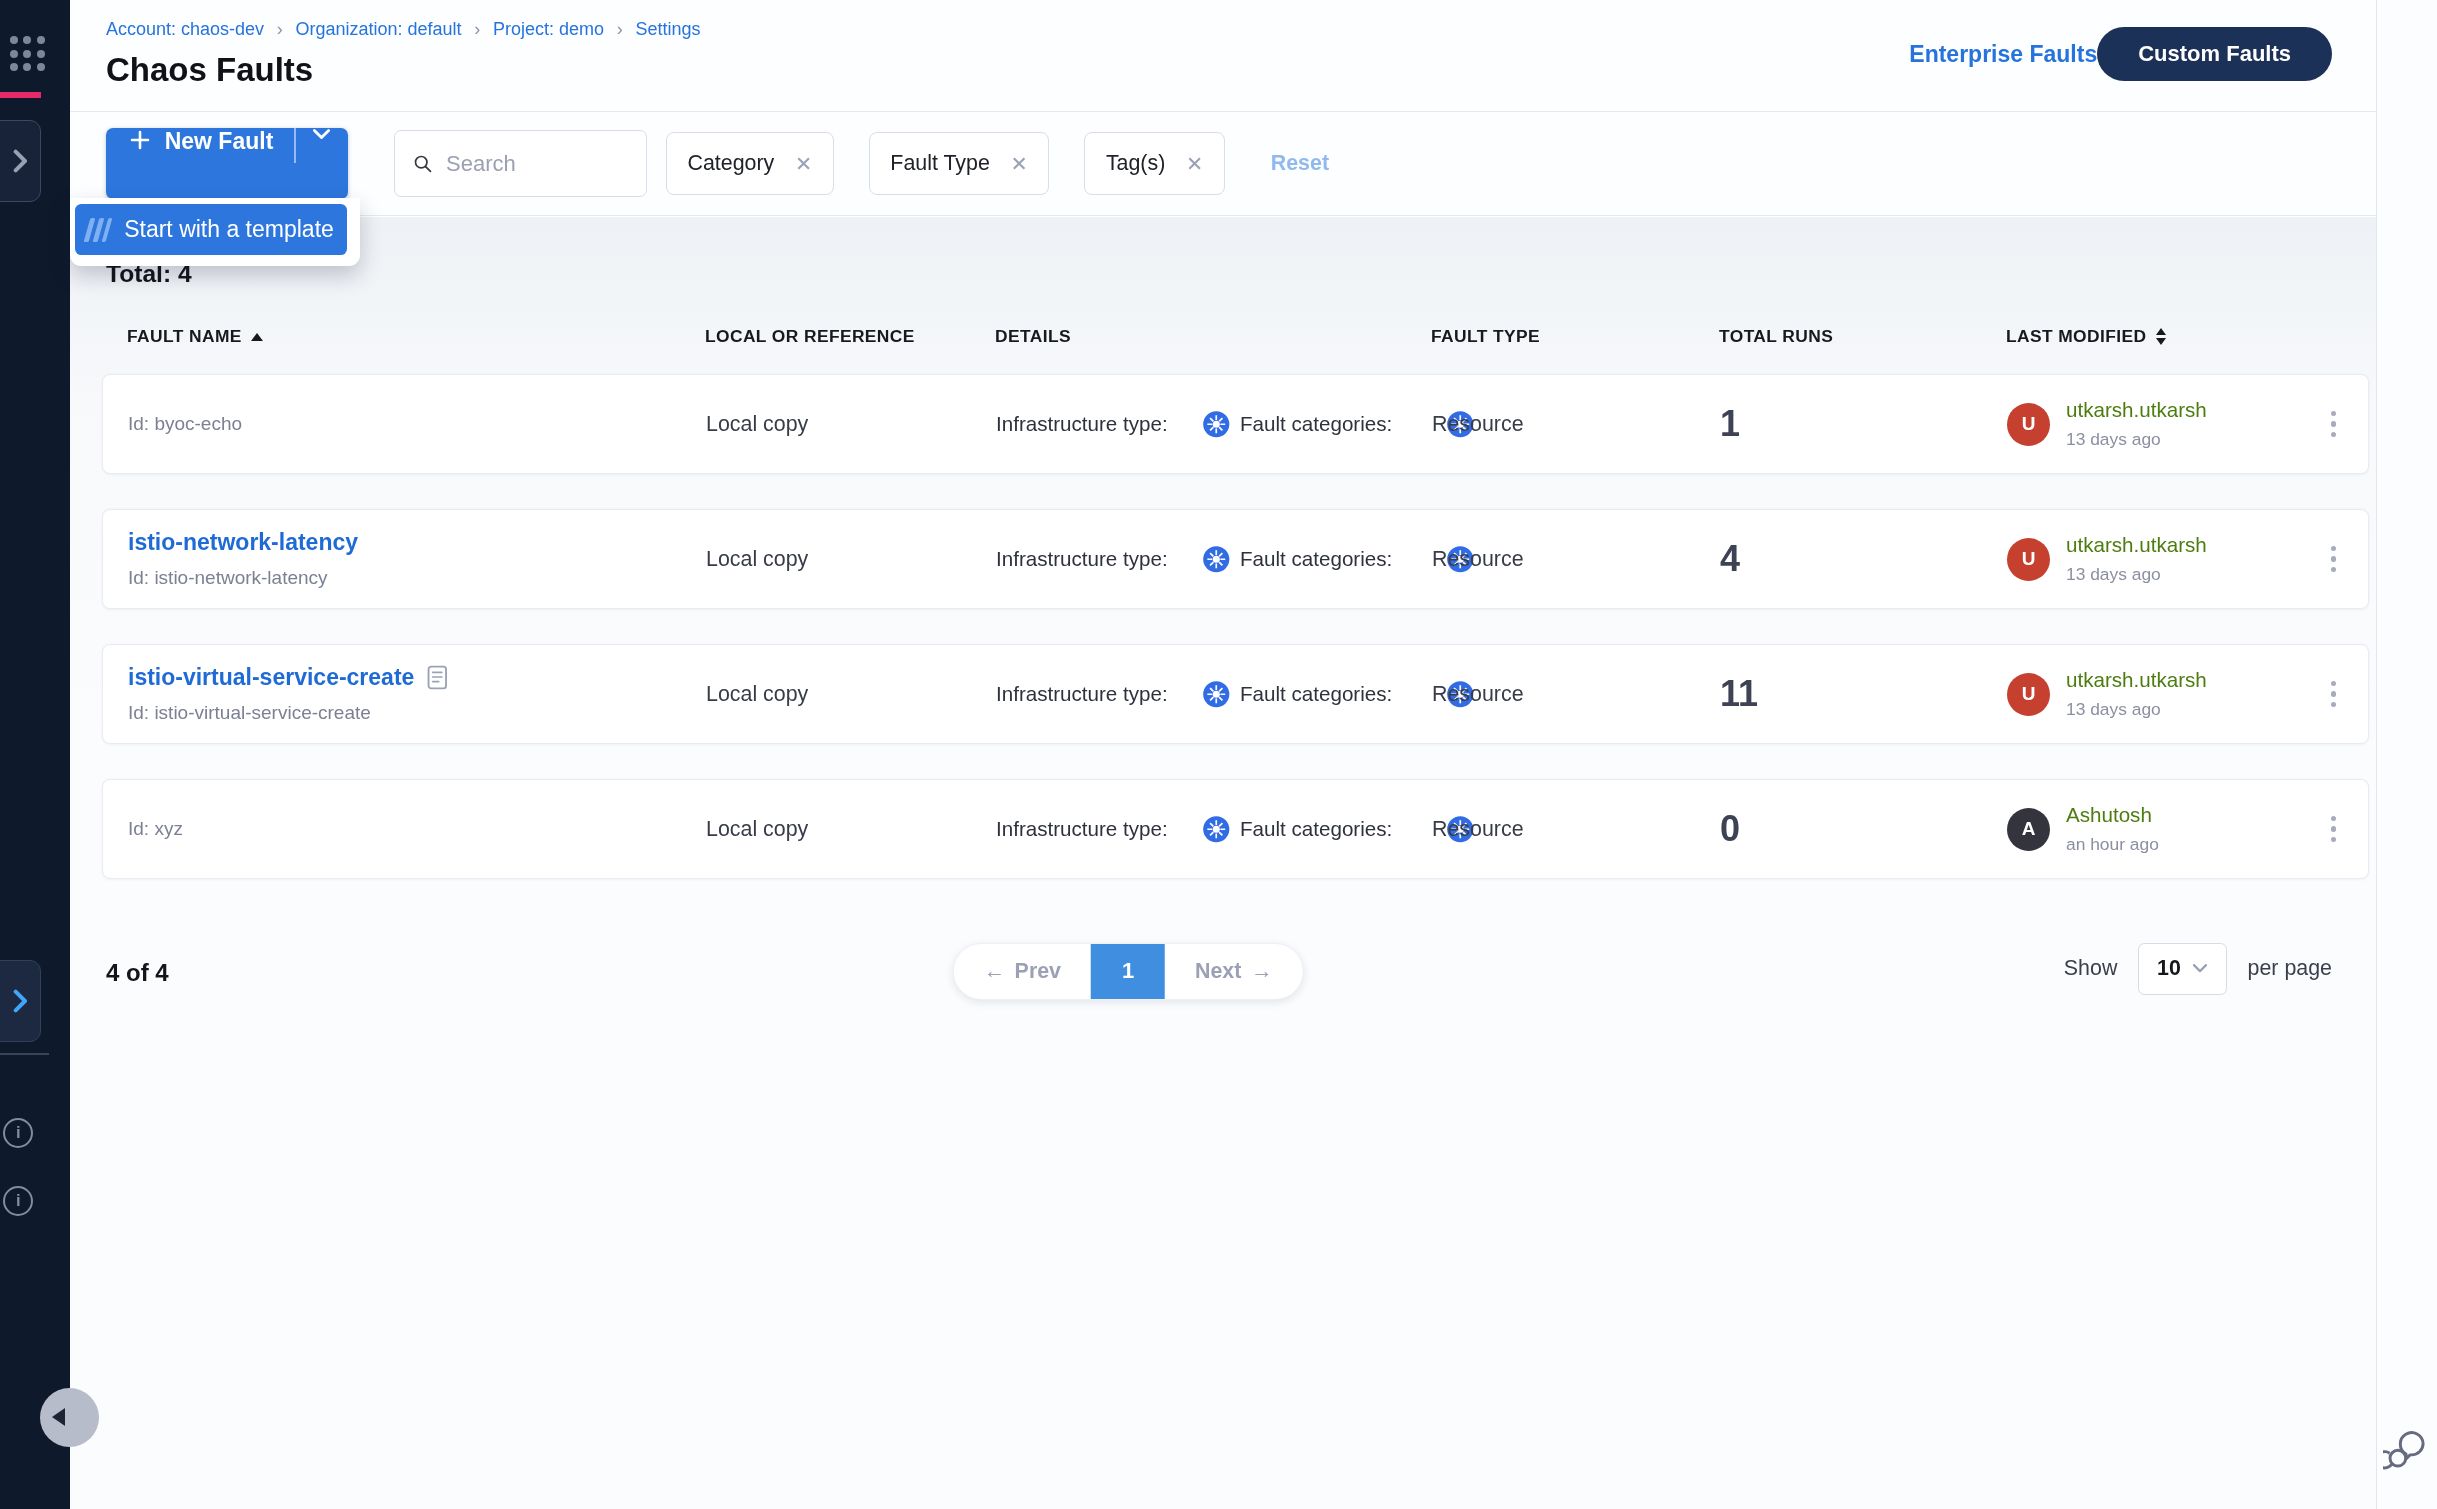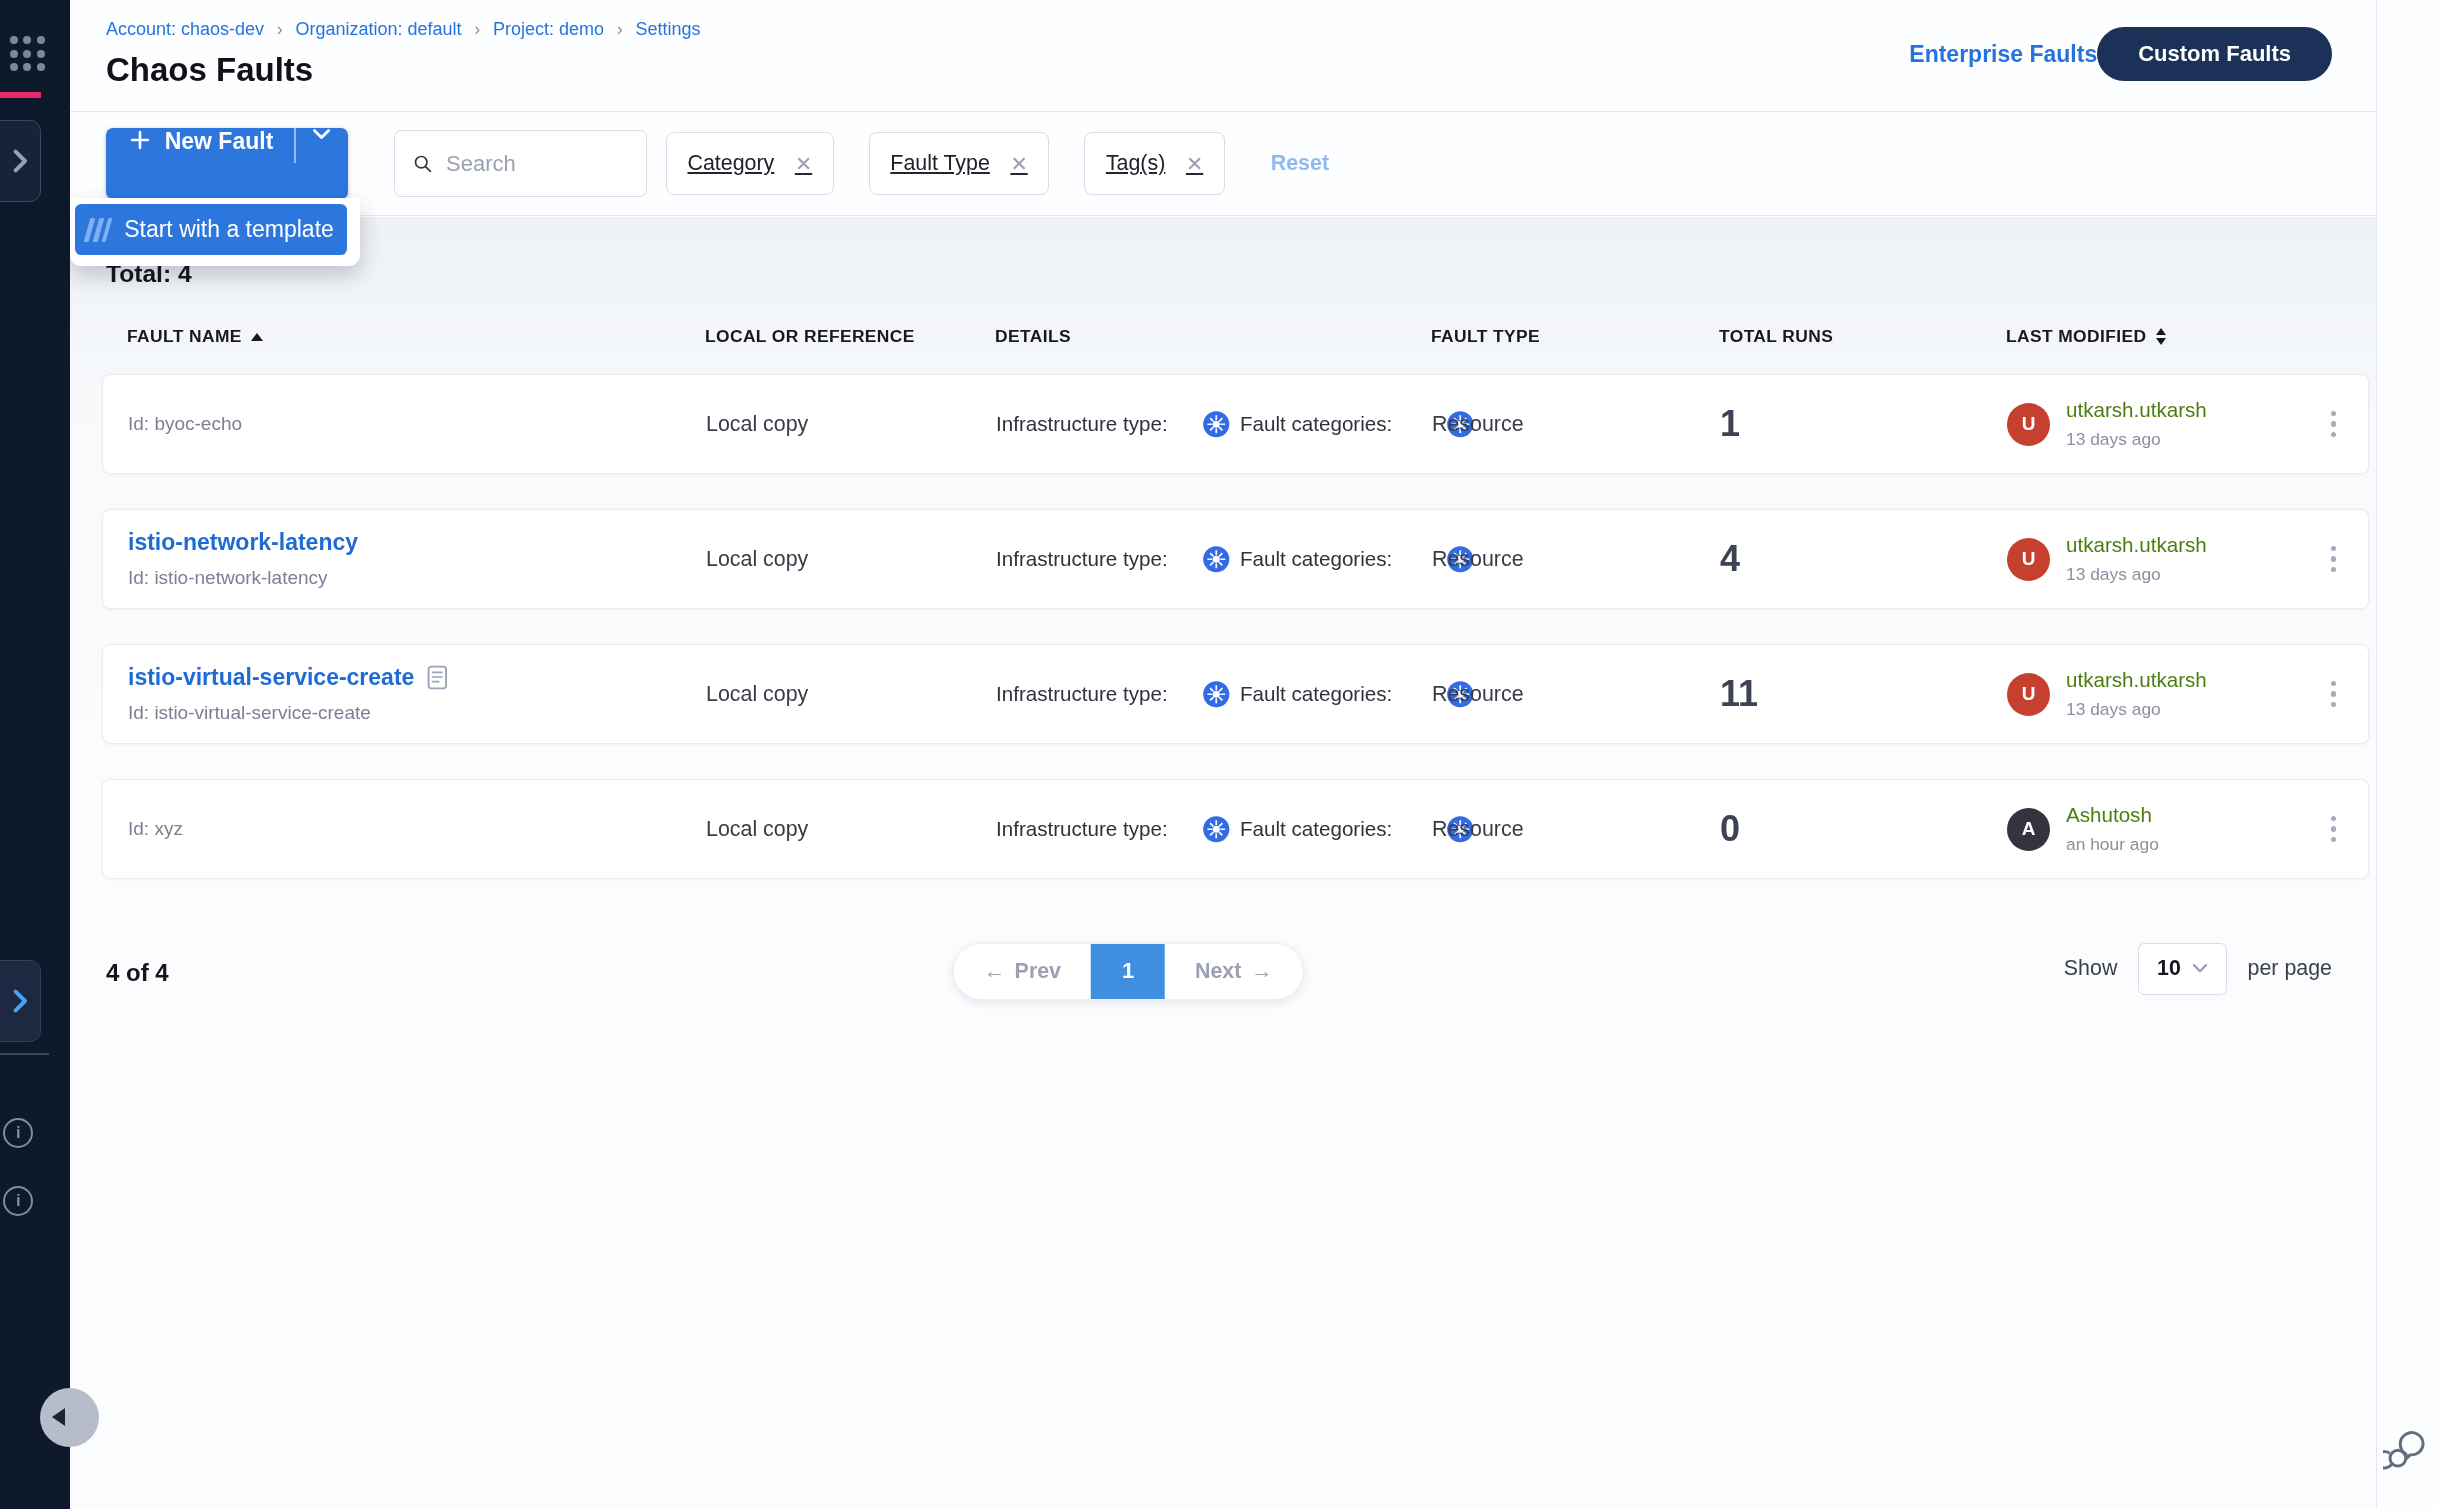--- a/index.html
+++ b/index.html
@@ -38,21 +38,21 @@
   .custom-pill { height:54px; padding:0 41px; border-radius:791px; background:#1b3157; color:#fff; font-size:22px; font-weight:bold; display:flex; align-items:center; cursor:pointer; }
 
   
   .toolbar { height:104px; background:#fdfeff; border-bottom:0.8px solid #e7e9ef; display:flex; align-items:center; padding-left:36px; position:relative; z-index:5; }
   .btn-new { height:71px; border-radius:7.1px; background:#2c76dd; color:#fff; display:flex; align-items:flex-start; padding:0 17.4px 0 22px; box-shadow:0 1.6px 4px rgba(30,60,120,.28); cursor:pointer; }
   .btn-new .lbl { font-size:23px; font-weight:bold; margin-left:12.7px; }
   .btn-divider { width:1.6px; height:35px; background:rgba(255,255,255,.5); margin:0 16px 0 20.6px; }
   .search-box { margin-left:46px; width:253px; height:67px; border:1.6px solid #dadde7; border-radius:7.1px; background:#fff; display:flex; align-items:center; padding:0 17.4px; gap:12.7px; }
   .search-box input { border:none; outline:none; font-size:22px; width:100%; color:#2a2d36; background:transparent; }
   .search-box input::placeholder { color:#9aa0b2; }
-  .chips { margin-left:19px; display:flex; gap:35px; align-items:center;text-decoration:underline; }
+  .chips { margin-left:19px; display:flex; gap:35px; align-items:center; }
   .chip { height:63px; border:1.6px solid #dadde8; border-radius:8px; background:#fff; display:flex; align-items:center; padding:0 20.6px; font-size:21.4px; color:#202229; gap:20.6px; cursor:pointer; }
   .chip-close { color:#9aa0b5; font-size:20.6px; cursor:pointer; }
   .chip-close::before { content:"✕"; }
   .reset { margin-left:46px; font-size:21.4px; font-weight:bold; color:#90b9ef; cursor:pointer; }
 
   
   .dropdown { position:absolute; left:0; top:198px; width:290px; background:#fff; border-radius:0 0 11px 11px; padding:6.3px 12.7px 11px 4.8px; box-shadow:0 9.5px 22px rgba(15,25,45,.22); z-index:20; }
   .dropdown-item { height:51px; background:#2c76dd; border-radius:6.3px; color:#fff; font-size:23px; display:flex; align-items:center; gap:14.3px; padding:0 12.7px; cursor:pointer; }
   .tpl-icon { display:flex; gap:4px; transform:skewX(-16deg); }
   .tpl-icon i { display:block; width:4.8px; height:24px; background:#7fb0f2; border-radius:1.6px; }

